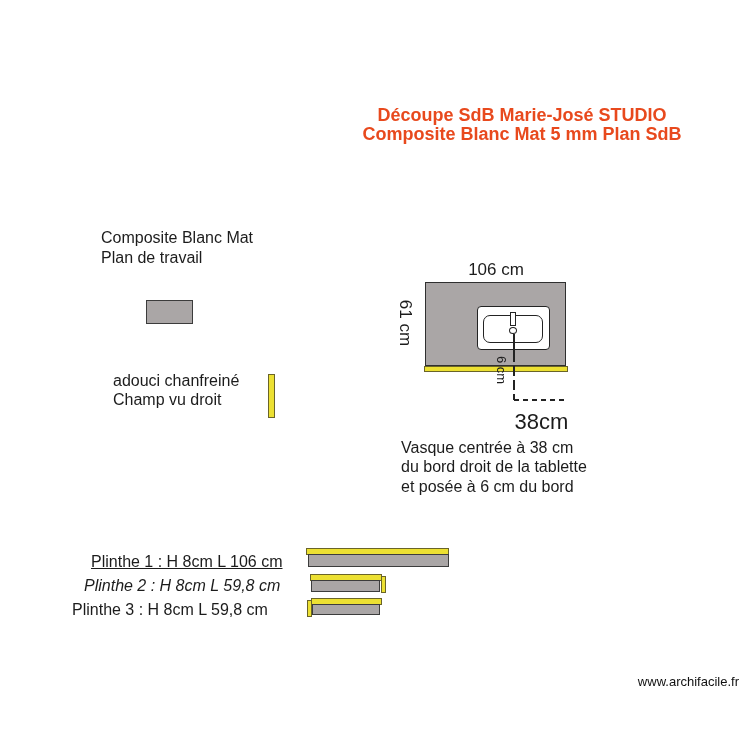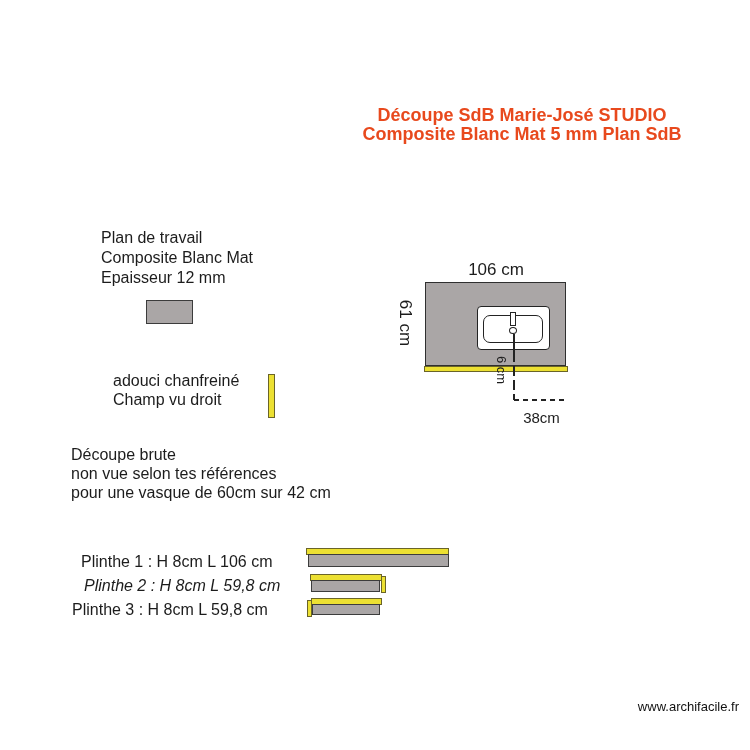--- a/index.html
+++ b/index.html
@@ -28,83 +28,82 @@
   .sink-basin{left:483px;top:315px;width:58px;height:26px;background:#fff;border:1.5px solid #232323;border-radius:7px;}
   .sink-faucet-hole{left:510px;top:312px;width:4px;height:12px;background:#fff;border:1.5px solid #232323;}
   .sink-drain-hole{left:509px;top:327px;width:6px;height:5px;background:#fff;border:1.5px solid #232323;border-radius:50%;}
   .centerline-solid{left:513px;top:334px;width:2px;height:18px;background:#232323;}
   .centerline-dashed{left:513px;top:352px;width:2px;height:48px;
     background:repeating-linear-gradient(180deg,#232323 0 10px,transparent 10px 14px);}
   .offset-dashed-line{left:514px;top:399px;width:53px;height:2px;
     background:repeating-linear-gradient(90deg,#232323 0 5px,transparent 5px 9px);}
   .offset-bottom-label{left:481px;top:363px;width:40px;height:14px;line-height:14px;text-align:center;
     font-size:13px;transform:rotate(90deg);}
-  .offset-right-label{left:514px;top:409px;width:55px;text-align:center;font-size:15px;}
+  .offset-right-label{left:514px;top:409px;width:55px;text-align:center;font-size:22px;}
   .note-vasque{left:401px;top:438px;font-size:16px;line-height:19.3px;}
   
   .plinthe-label{font-size:16px;line-height:17px;white-space:nowrap;}
-  .plinthe-1-label{left:81px;top:553px;}
+  .plinthe-1-label{left:91px;top:553px;text-decoration:underline;}
   .plinthe-2-label{left:84px;top:577px;font-style:italic;}
   .plinthe-3-label{left:72px;top:601px;}
   .edge-yellow{background:#ece032;border:1px solid #6a6428;}
   .body-gray{background:#aaa6a6;border:1.5px solid #3c3c3c;}
   .p1-edge{left:306px;top:548px;width:141px;height:4.5px;}
   .p1-body{left:308px;top:554px;width:139px;height:11px;}
   .p2-edge{left:310px;top:574px;width:70px;height:4.5px;}
   .p2-body{left:311px;top:580px;width:67px;height:9.5px;}
   .p2-cap{left:381px;top:576px;width:3px;height:14.5px;}
   .p3-edge{left:311px;top:598px;width:69px;height:4.5px;}
   .p3-body{left:312px;top:604px;width:66px;height:9px;}
   .p3-cap{left:307px;top:600px;width:3px;height:14.5px;}
   
-  .footer-site{right:11px;top:699px;font-size:13px;color:#111;}
+  .footer-site{right:11px;top:674px;font-size:13px;color:#111;}
 </style>
 </head>
 <body>
 
 <div class="canvas">
 
   <div class="abs title-block">
     <div>Découpe SdB Marie-José STUDIO</div>
     <div>Composite Blanc Mat 5 mm Plan SdB</div>
   </div>
 
   <div class="abs legend legend-plan">
+    <div>Composite Blanc Mat</div>
     <div>Plan de travail</div>
-    <div>Composite Blanc Mat</div>
-    <div>Epaisseur 12 mm</div>
   </div>
   <div class="abs swatch-plan"></div>
 
   <div class="abs legend legend-champ">
     <div>adouci chanfreiné</div>
     <div>Champ vu droit</div>
   </div>
   <div class="abs swatch-champ"></div>
 
-  <div class="abs legend legend-decoupe">
-    <div>Découpe brute</div>
-    <div>non vue selon tes références</div>
-    <div>pour une vasque de 60cm sur 42 cm</div>
-  </div>
 
   <div class="abs worktop-width-label">106 cm</div>
   <div class="abs worktop-height-label">61 cm</div>
   <div class="abs worktop-rect"></div>
   <div class="abs front-edge-strip"></div>
   <div class="abs sink-outline"></div>
   <div class="abs sink-basin"></div>
   <div class="abs sink-faucet-hole"></div>
   <div class="abs sink-drain-hole"></div>
   <div class="abs centerline-solid"></div>
   <div class="abs centerline-dashed"></div>
   <div class="abs offset-dashed-line"></div>
   <div class="abs offset-bottom-label">6 cm</div>
   <div class="abs offset-right-label">38cm</div>
 
+  <div class="abs note-vasque">
+    <div>Vasque centrée à 38 cm</div>
+    <div>du bord droit de la tablette</div>
+    <div>et posée à 6 cm du bord</div>
+  </div>
 
   <div class="abs plinthe-label plinthe-1-label">Plinthe 1 : H 8cm L 106 cm</div>
   <div class="abs plinthe-label plinthe-2-label">Plinthe 2 : H 8cm L 59,8 cm</div>
   <div class="abs plinthe-label plinthe-3-label">Plinthe 3 : H 8cm L 59,8 cm</div>
 
   <div class="abs edge-yellow p1-edge"></div>
   <div class="abs body-gray  p1-body"></div>
 
   <div class="abs edge-yellow p2-edge"></div>
   <div class="abs body-gray  p2-body"></div>

